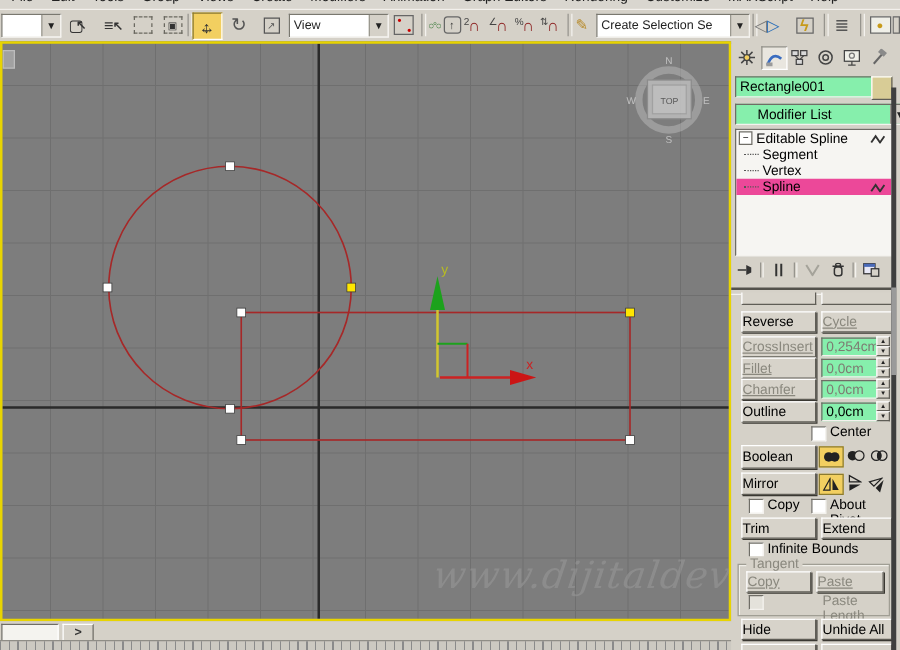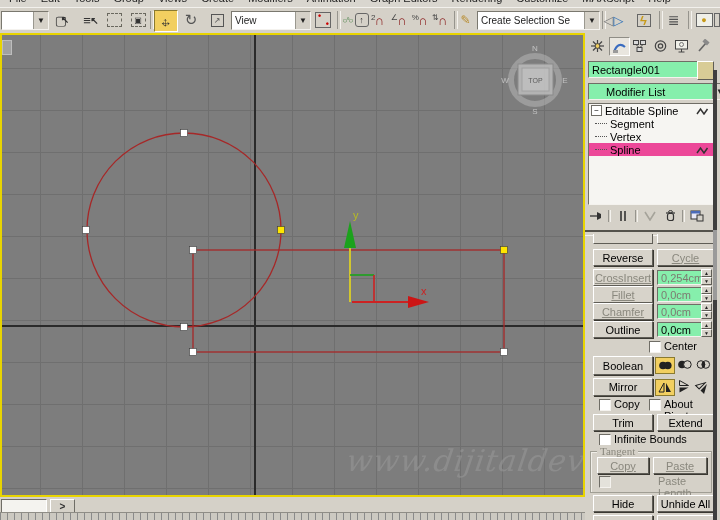--- a/index.html
+++ b/index.html
@@ -46,35 +46,35 @@
   #trackbar{left:0;top:512px;width:585px;height:8px;background:#ccc9c1;border-top:1px solid #8f8d86;
             background-image:repeating-linear-gradient(90deg,#8a8a8a 0 1px,transparent 1px 7px);}
   
   #sidepanel{left:585px;top:33px;width:135px;height:487px;background:#d5d1c8;}
   .tab{position:absolute;top:4px;width:19px;height:17px;display:flex;align-items:center;justify-content:center;}
   .tab.active{background:#e9e6df;border:1px solid #8f8d86;border-right-color:#fff;border-bottom-color:#fff;}
   .fld{background:#86efac;border:1px solid #6f6d66;border-bottom-color:#f4f2ee;border-right-color:#f4f2ee;
        display:flex;align-items:center;padding-left:3px;font-size:11px;}
   .btn{position:absolute;height:15px;background:#d7d3ca;border:1px solid #fff;
        border-bottom-color:#5f5d56;border-right-color:#5f5d56;box-shadow:1px 1px 0 #3a3832;
-       display:flex;align-items:center;justify-content:center;font-size:11px;color:#000;}
+       display:flex;align-items:center;justify-content:flex-start;font-size:11px;color:#000;}
   .btn.dis{color:#8a887e;text-decoration:underline;}
   .cb{position:absolute;width:10px;height:10px;background:#fff;border:1px solid #6f6d66;
       border-bottom-color:#f4f2ee;border-right-color:#f4f2ee;}
   .cb.dis{background:#e4e2db;}
   .cblab{position:absolute;font-size:11px;}
   .cblab.dis{color:#8a887e;margin-left:44px;}
   .spinfld{position:absolute;height:13px;width:42px;}
   .spin{position:absolute;width:11px;height:15px;display:flex;flex-direction:column;}
   .spin b{flex:1;background:#d7d3ca;border:1px solid #fff;border-bottom-color:#5f5d56;border-right-color:#5f5d56;
           font-size:5px;display:flex;align-items:center;justify-content:center;color:#222;font-weight:normal;}
   .iconbtn{position:absolute;width:18px;height:15px;display:flex;align-items:center;justify-content:center;}
   .iconbtn.on{background:#f2cf60;border:1px solid #8a7a30;}
   .grp{position:absolute;border:1px solid #a09e94;box-shadow:inset 1px 1px 0 #f0eee8;}
-  .grplab{position:absolute;top:-7px;left:6px;background:#d5d1c8;padding:0 3px;color:#8a887e;font-size:11px;font-family:Liberation Serif, serif;}
+  .grplab{position:absolute;top:-7px;left:6px;background:#d5d1c8;padding:0 3px;color:#8a887e;font-size:11px;}
   #stackbox{position:absolute;left:3px;top:70px;width:124px;height:100px;background:#f6f5f2;
             border:1px solid #6f6d66;border-bottom-color:#f4f2ee;border-right-color:#f4f2ee;overflow:hidden;}
   .stackrow{position:relative;height:13px;display:flex;align-items:center;font-size:11px;white-space:nowrap;}
   .stackrow.sel{background:#ec4899;}
   .expbox{width:9px;height:9px;background:#fff;border:1px solid #6f6d66;margin:0 3px 0 2px;
           display:flex;align-items:center;justify-content:center;font-size:8px;line-height:7px;color:#000;}
   .tree{width:12px;border-top:1px dotted #555;margin:0 3px 0 6px;}
   .zig{position:absolute;right:3px;top:3px;}
   #stacktools{position:absolute;left:3px;top:174px;width:124px;height:18px;display:flex;align-items:center;gap:4px;}
   .sticon{display:flex;align-items:center;justify-content:center;width:16px;height:14px;}

